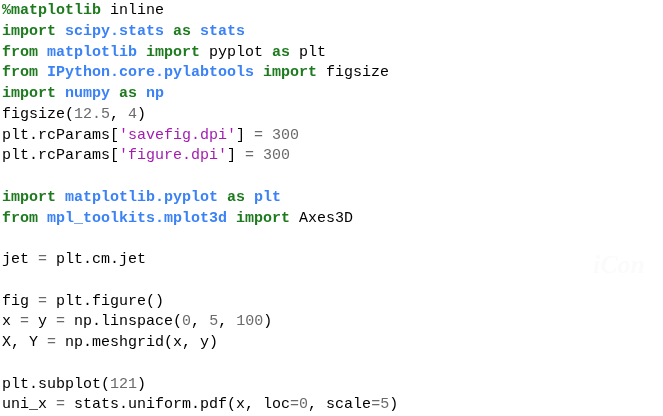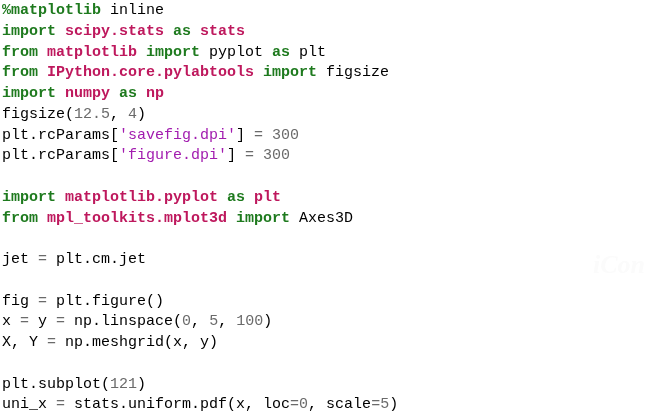--- a/index.html
+++ b/index.html
@@ -24,21 +24,21 @@
     font-size: 15px;
     line-height: 20.75px;
     color: #000000;
   }
   .code-line {
     height: 20.75px;
     white-space: pre;
   }
   
   .tok-k  { color: #1e7a1e; font-weight: bold; }  
-  .tok-nn { color: #be185d; font-weight: bold; }  
+  .tok-nn { color: #3b82f6; font-weight: bold; }  
   .tok-s  { color: #a21caf; }                      
   .tok-m  { color: #6a6a6a; text-align: right; }                      
   .tok-o  { color: #6a6a6a; }                      
   .tok-p  { color: #000000; }                      
   .watermark {
     position: absolute;
     left: 593px;
     top: 250px;
     font-family: "Liberation Serif", serif;
     font-style: italic;

